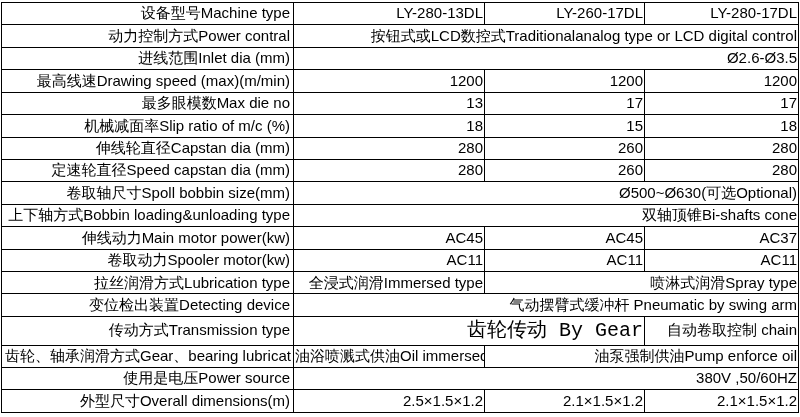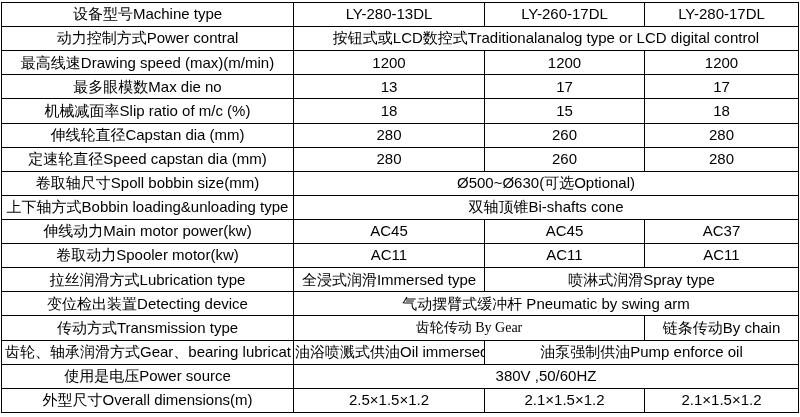--- a/index.html
+++ b/index.html
@@ -26,30 +26,30 @@
   }
   table.spec td {
     border: 1px solid #000000;
     padding: 0 3px;
     white-space: nowrap;
     overflow: hidden;
     line-height: 1.1;
     height: 17px;
   }
   table.spec td.label {
-    text-align: center;
+    text-align: right;
   }
   table.spec td.val {
-    text-align: center;
+    text-align: right;
     padding: 0 1px;
     margin-left: 16px;
   }
   table.spec td.mono {
-    font-family: Liberation Serif, serif;
-    font-size: 14px;
+    font-family: Liberation Mono, monospace;
+    font-size: 20px;
   }
 </style>
 </head>
 <body>
 
 <div class="sheet">
   <table class="spec">
     <colgroup>
       <col style="width:292px">
       <col style="width:191px">
@@ -59,20 +59,24 @@
     <tbody>
         <tr>
           <td class="label">设备型号Machine type</td>
           <td class="val">LY-280-13DL</td>
           <td class="val">LY-260-17DL</td>
           <td class="val">LY-280-17DL</td>
         </tr>
         <tr>
           <td class="label">动力控制方式Power contral</td>
           <td class="val" colspan="3">按钮式或LCD数控式Traditionalanalog type or LCD digital control</td>
+        </tr>
+        <tr>
+          <td class="label">进线范围Inlet dia (mm)</td>
+          <td class="val" colspan="3">Ø2.6-Ø3.5</td>
         </tr>
         <tr>
           <td class="label">最高线速Drawing speed (max)(m/min)</td>
           <td class="val">1200</td>
           <td class="val">1200</td>
           <td class="val">1200</td>
         </tr>
         <tr>
           <td class="label">最多眼模数Max die no</td>
           <td class="val">13</td>
@@ -122,21 +126,21 @@
           <td class="val">全浸式润滑Immersed type</td>
           <td class="val" colspan="2">喷淋式润滑Spray type</td>
         </tr>
         <tr>
           <td class="label">变位检出装置Detecting device</td>
           <td class="val" colspan="3">气动摆臂式缓冲杆 Pneumatic by swing arm</td>
         </tr>
         <tr>
           <td class="label">传动方式Transmission type</td>
           <td class="val mono" colspan="2">齿轮传动 By Gear</td>
-          <td class="val">链条传动By chain</td>
+          <td class="val">自动卷取控制 chain</td>
         </tr>
         <tr>
           <td class="label">齿轮、轴承润滑方式Gear、bearing lubricat</td>
           <td class="val">油浴喷溅式供油Oil immersed</td>
           <td class="val" colspan="2">油泵强制供油Pump enforce oil</td>
         </tr>
         <tr>
           <td class="label">使用是电压Power source</td>
           <td class="val" colspan="3">380V ,50/60HZ</td>
         </tr>

